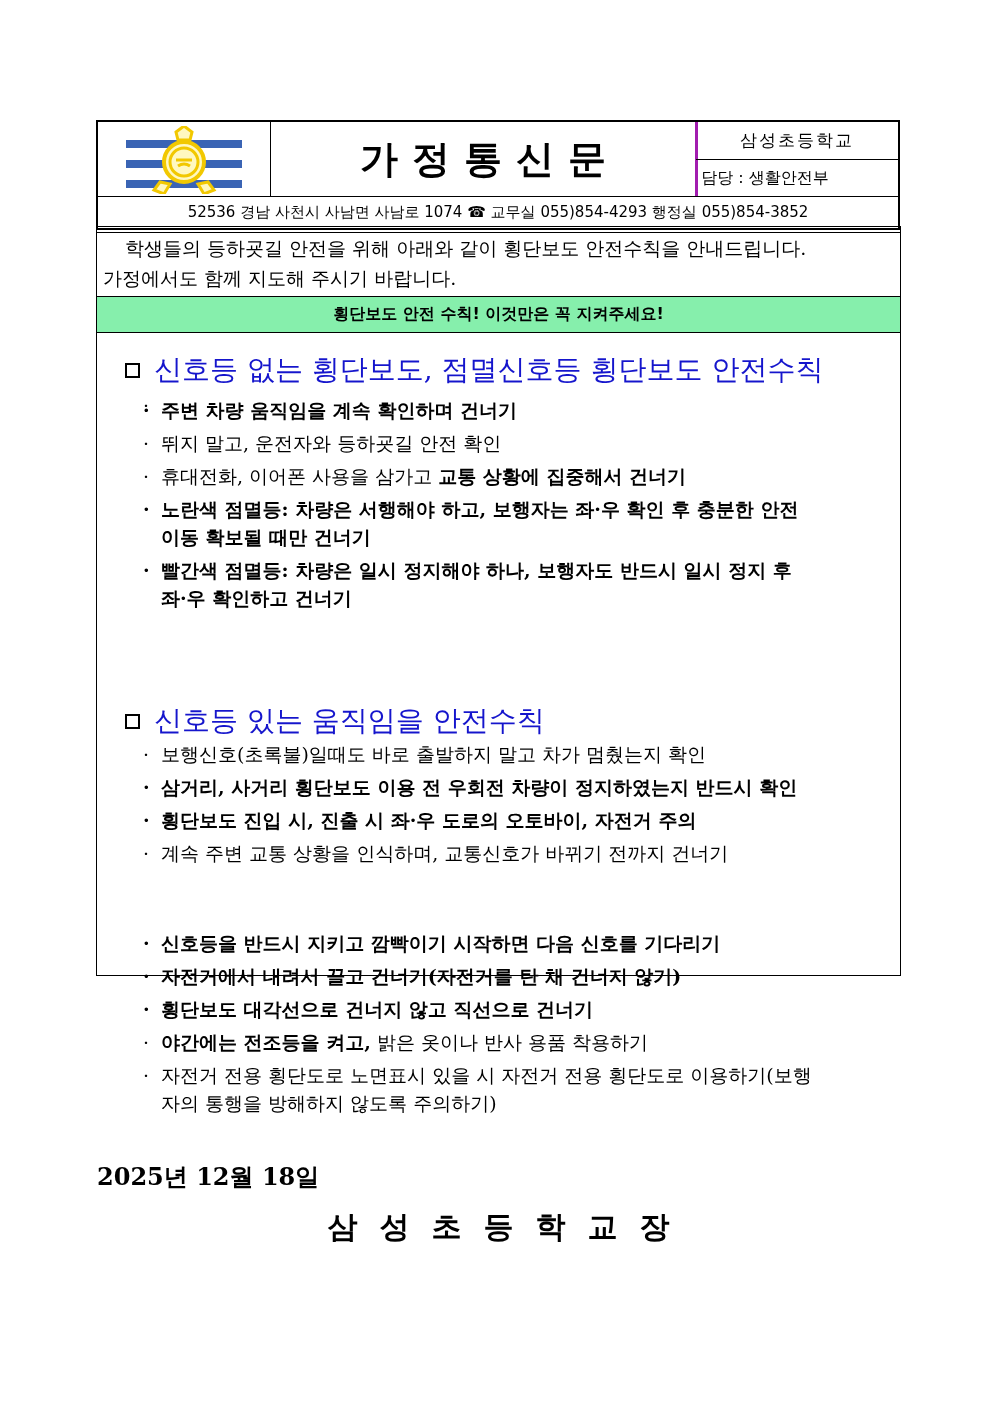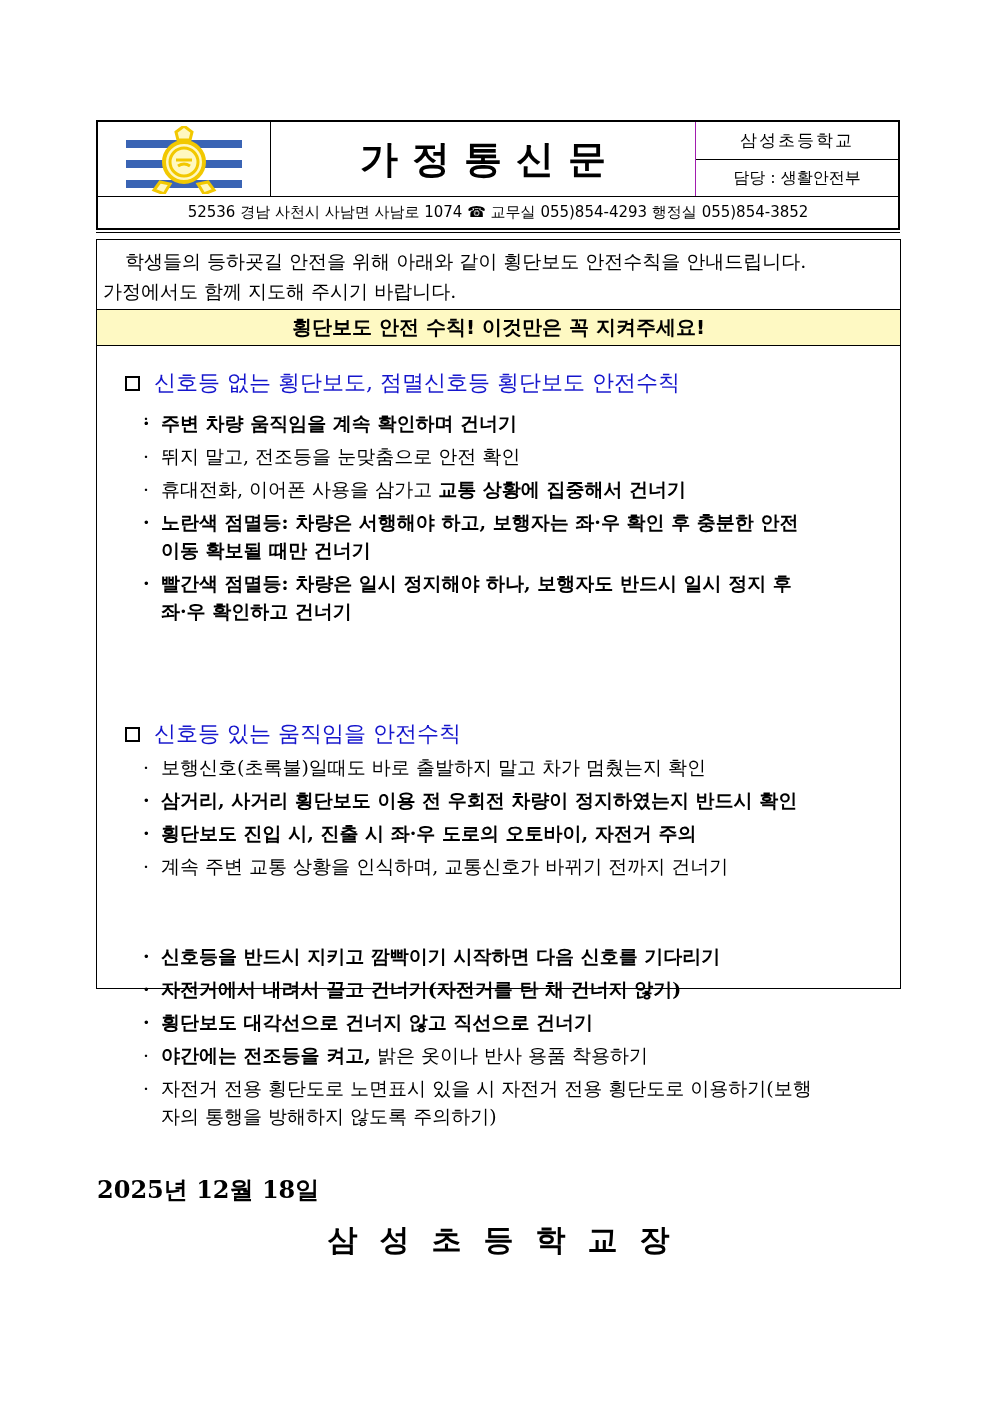--- a/index.html
+++ b/index.html
@@ -2,42 +2,42 @@
 <html><head>
 <meta charset="utf-8">
 <style>
   html, body { margin: 0; padding: 0; background: #ffffff; }
   body { width: 992px; height: 1403px; position: relative; font-family: "DejaVu Serif", "Liberation Serif", serif; color: #000; }
 
   
   .header { position: absolute; left: 96px; top: 120px; width: 804px; height: 110px; box-sizing: border-box; border: 2px solid #000; }
   .header .row1 { position: absolute; left: 0; top: 0; width: 100%; height: 74px; border-bottom: 1px solid #000; }
   .logo-cell { position: absolute; left: 0; top: 0; width: 172px; height: 74px; border-right: 1px solid #000; }
-  .title-cell { position: absolute; left: 173px; top: 0; width: 424px; height: 74px; border-right: 1px solid #a21caf; display: flex; align-items: center; justify-content: center; text-align: right; }
+  .title-cell { position: absolute; left: 173px; top: 0; width: 424px; height: 74px; border-right: 3px solid #a21caf; display: flex; align-items: center; justify-content: center; text-align: right; }
   .title-cell span { font-family: "DejaVu Serif", serif; font-size: 38px; font-weight: bold; letter-spacing: 14px; padding-left: 14px; }
   .school-cell { position: absolute; left: 598px; top: 0; width: 202px; height: 37px; border-bottom: 1px solid #000; display: flex; align-items: center; justify-content: center; font-family: "DejaVu Sans", sans-serif; font-size: 17px; letter-spacing: 2px; }
-  .dept-cell { position: absolute; left: 598px; top: 38px; width: 202px; height: 36px; display: flex; align-items: center; justify-content: center; font-family: "DejaVu Sans", sans-serif; font-size: 16px; }
+  .dept-cell { position: absolute; left: 566px; top: 38px; width: 202px; height: 36px; display: flex; align-items: center; justify-content: center; font-family: "DejaVu Sans", sans-serif; font-size: 16px; }
   .address-row { position: absolute; left: 0; top: 75px; width: 100%; height: 31px; display: flex; align-items: center; justify-content: center; font-family: "DejaVu Sans", sans-serif; font-size: 15px; }
   .double-line { position: absolute; left: 96px; top: 232px; width: 804px; height: 1px; background: #000; }
 
   
   .logo { position: absolute; left: 28px; top: 4px; width: 116px; height: 68px; }
   .logo .bar { position: absolute; height: 8px; background: #3a64b4; }
 
   
-  .main { position: absolute; left: 96px; top: 239px; width: 805px; height: 750px; box-sizing: border-box; border: 1px solid #000; }
+  .main { position: absolute; left: 96px; top: 226px; width: 805px; height: 750px; box-sizing: border-box; border: 1px solid #000; }
   .intro { position: absolute; left: 0; top: 0; width: 100%; height: 70px; box-sizing: border-box; padding: 6px 4px 0 6px; font-size: 19px; line-height: 30px; border-bottom: 1px solid #000; }
   .intro p { margin: 0; text-align: justify; }
   .intro .l1 { text-indent: 22px; }
-  .banner { position: absolute; left: 0; top: 70px; width: 100%; height: 35px; background: #fef9c3; border-bottom: 1px solid #000; display: flex; align-items: center; justify-content: center; font-family: "DejaVu Sans", sans-serif; font-weight: bold; font-size: 20px; }
+  .banner { position: absolute; left: 0; top: 70px; width: 100%; height: 35px; background: #86efac; border-bottom: 1px solid #000; display: flex; align-items: center; justify-content: center; font-family: "DejaVu Sans", sans-serif; font-weight: bold; font-size: 16px; }
 
   .section { position: absolute; left: 28px; }
   .sec-title { display: flex; align-items: center; height: 34px; }
   .checkbox { width: 15px; height: 15px; border: 2px solid #000; box-sizing: border-box; margin-right: 14px; }
-  .sec-title span { color: #1515cc; font-size: 22px; }
+  .sec-title span { color: #1515cc; font-size: 28px; }
   .bullet { position: relative; padding-left: 36px; font-size: 19px; line-height: 28px; width: 740px; box-sizing: border-box; }
   .bullet .dot { position: absolute; left: 18px; top: 0; }
   .bullet.bold { font-weight: bold; }
   .bullet .b { font-weight: bold; }
   .bullet .cont { display: block; padding-left: 0; }
 
   .date { position: absolute; left: 0; top: 934px; width: 100%; font-size: 24px; font-weight: bold; }
   .principal { position: absolute; left: 0; top: 980px; width: 100%; text-align: center; font-size: 30px; font-weight: bold; letter-spacing: 22px; padding-left: 22px; box-sizing: border-box; }
 </style>
 </head>
@@ -79,21 +79,21 @@
 
   <div class="section" style="top:126px;">
     <div class="sec-title">
       <div class="checkbox"></div>
       <span>신호등 없는 횡단보도, 점멸신호등 횡단보도 안전수칙</span>
     </div>
     <div style="height:4px"></div>
     <div class="bullet" style="margin-bottom:5px"><span class="dot">·</span></div>
     <div class="bullet" style="margin-bottom:5px"><span class="dot">·</span></div>
     <div class="bullet bold" style="margin-bottom:5px"><span class="dot">·</span><span>주변 차량 움직임을 계속 확인하며 건너기</span></div>
-    <div class="bullet" style="margin-bottom:5px"><span class="dot">·</span><span>뛰지 말고, 전조등을 눈맞춤으로 안전 확인</span></div>
+    <div class="bullet" style="margin-bottom:5px"><span class="dot">·</span><span>뛰지 말고, 운전자와 등하굣길 안전 확인</span></div>
     <div class="bullet" style="margin-bottom:5px"><span class="dot">·</span><span>휴대전화, 이어폰 사용을 삼가고 </span><span class="b">교통 상황에 집중해서 건너기</span></div>
     <div class="bullet bold" style="margin-bottom:5px"><span class="dot">·</span><span>노란색 점멸등: 차량은 서행해야 하고, 보행자는 좌·우 확인 후 충분한 안전</span><span class="cont">이동 확보될 때만 건너기</span></div>
     <div class="bullet bold"><span class="dot">·</span><span>빨간색 점멸등: 차량은 일시 정지해야 하나, 보행자도 반드시 일시 정지 후</span><span class="cont">좌·우 확인하고 건너기</span></div>
   </div>
 
   <div class="section" style="top:477px;">
     <div class="sec-title">
       <div class="checkbox"></div>
       <span>신호등 있는 움직임을 안전수칙</span>
     </div>

